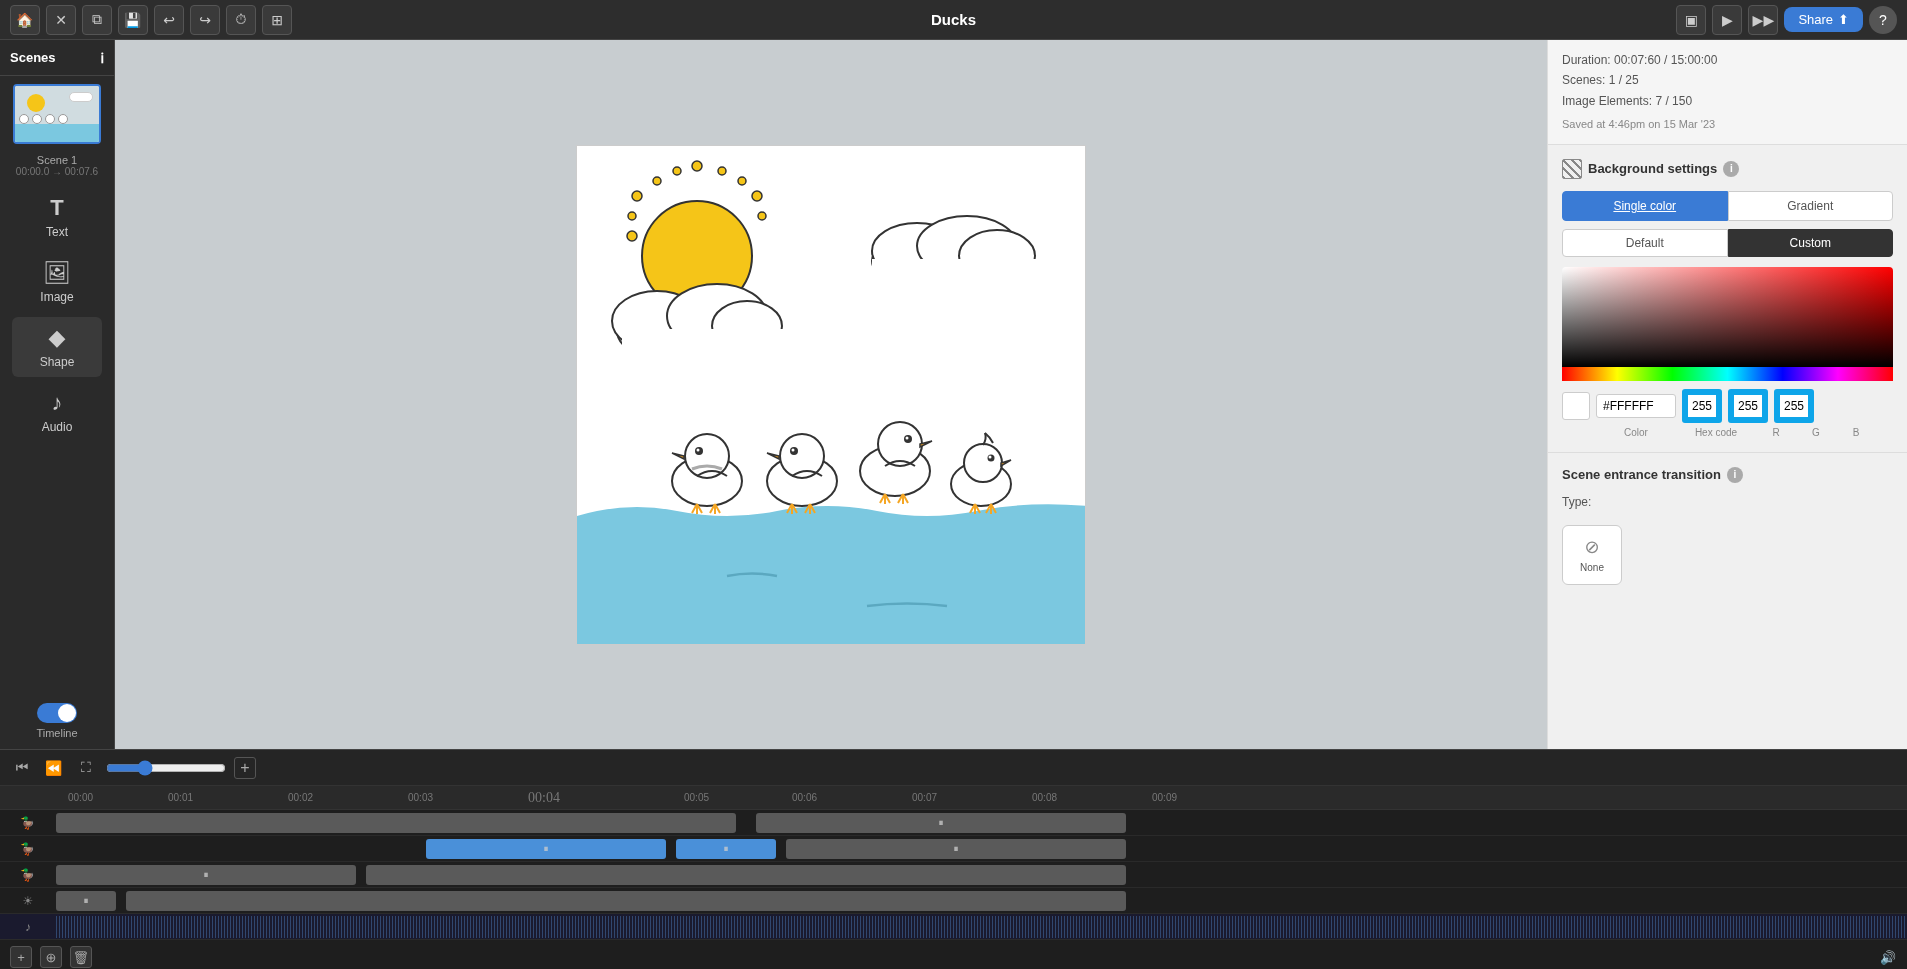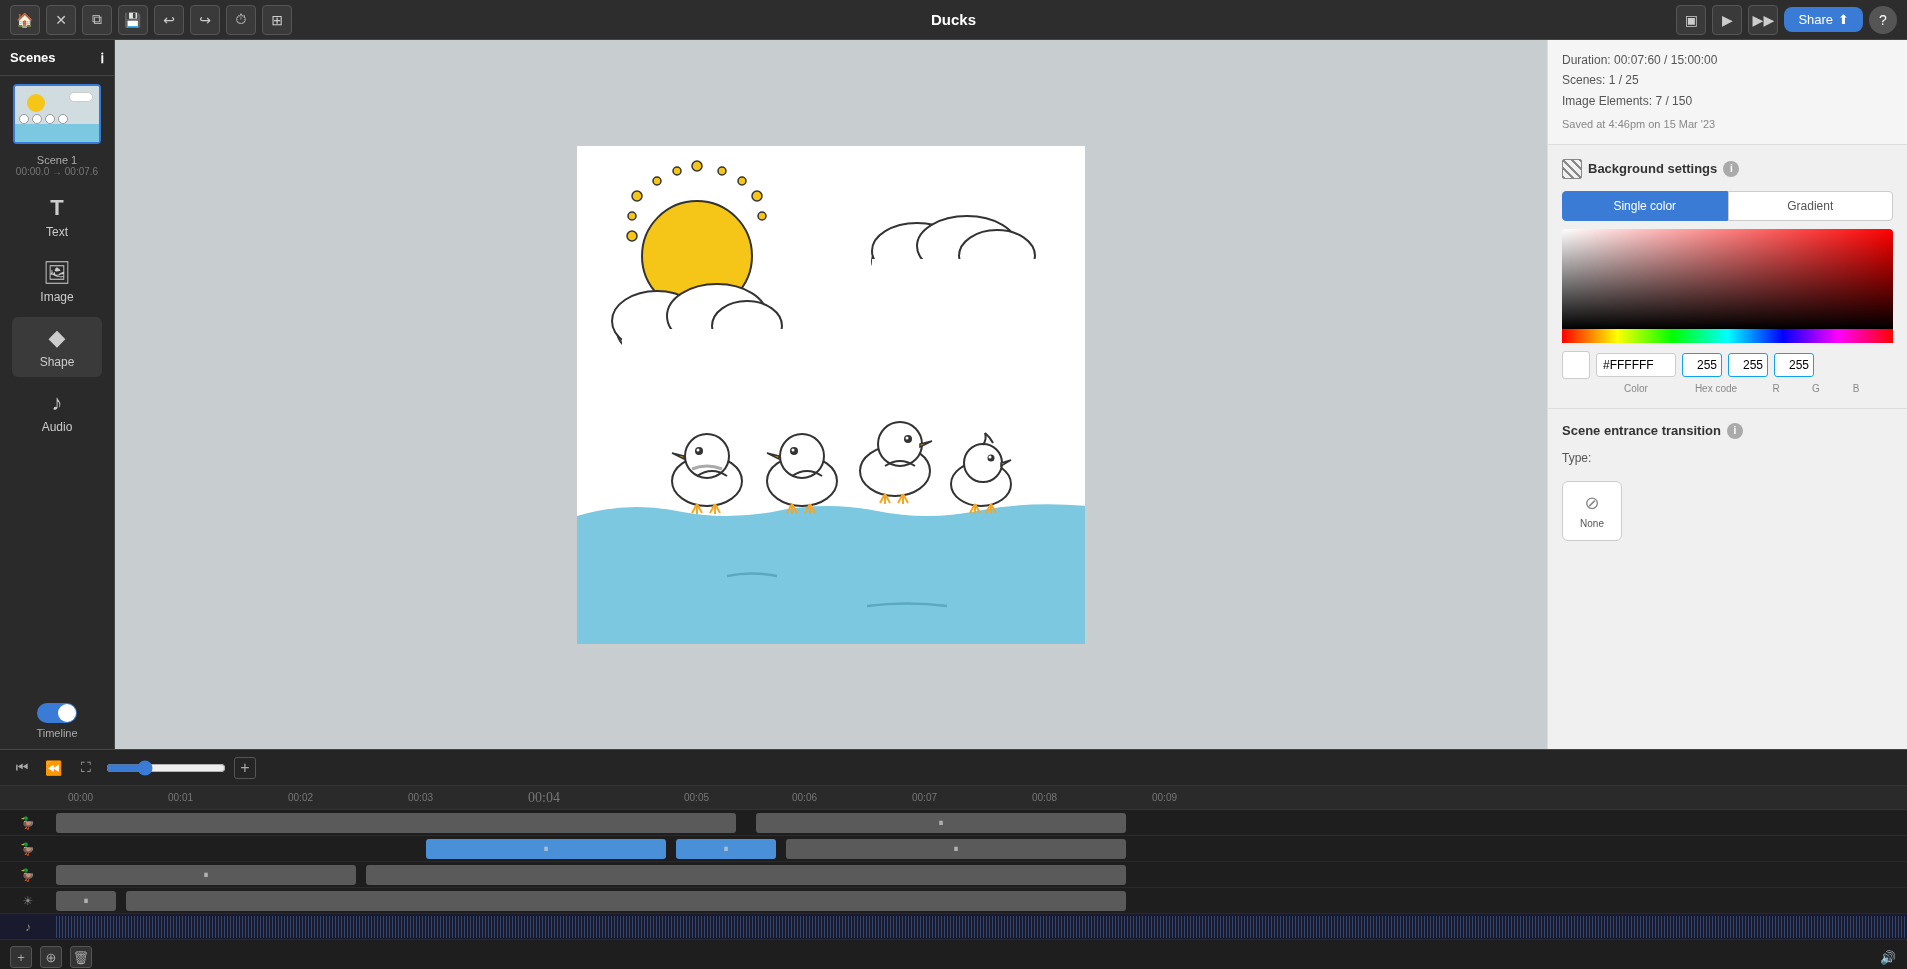--- a/index.html
+++ b/index.html
@@ -206,21 +206,21 @@
     }
     .tab-btn {
       flex: 1;
       padding: 7px 4px;
       border: 1px solid #ccc;
       background: #fff;
       cursor: pointer;
       font-size: 12px;
       color: #555;
     }
-    .tab-btn:first-child { border-radius: 4px 0 0 4px; }
+    .tab-btn:first-child { border-radius: 4px 0 0 4px; text-decoration: underline; }
     .tab-btn:last-child { border-radius: 0 4px 4px 0; }
     .tab-btn.active { background: #3a7bd5; color: #fff; border-color: #3a7bd5; }
 
     .sub-tab-row {
       display: flex;
       gap: 0;
       margin-bottom: 10px;
     }
     .sub-tab-btn {
       flex: 1;
@@ -268,25 +268,25 @@
       width: 80px;
       padding: 4px 6px;
       border: 1px solid #ccc;
       border-radius: 3px;
       font-size: 12px;
       background: #fff;
     }
     .rgb-input {
       width: 40px;
       padding: 4px 4px;
-      border: 1px solid #0ea5e9;
+      border: 6px solid #0ea5e9;
       border-radius: 3px;
       font-size: 12px;
       background: #fff;
-      text-align: right;
+      text-align: left;
     }
     .color-labels {
       display: flex;
       font-size: 10px;
       color: #888;
       padding-left: 34px;
     }
     .color-label-item { width: 80px; text-align: center; }
     .color-label-rgb { width: 40px; text-align: center; }
 
@@ -635,20 +635,24 @@
         <div class="hatch-icon"></div>
         <span>Background settings</span>
         <div class="info-icon">i</div>
       </div>
 
       <div class="tab-row">
         <button class="tab-btn active">Single color</button>
         <button class="tab-btn">Gradient</button>
       </div>
 
+      <div class="sub-tab-row">
+        <button class="sub-tab-btn">Default</button>
+        <button class="sub-tab-btn active">Custom</button>
+      </div>
 
       <div>
         <div class="color-gradient-box" style="background: linear-gradient(to bottom, rgba(0,0,0,0) 0%, rgba(0,0,0,1) 100%), linear-gradient(to right, rgba(255,255,255,1) 0%, rgba(255,0,0,1) 100%);">
         </div>
         <div class="color-hue-strip"></div>
         <div class="color-input-row">
           <div class="color-swatch" style="background:#ffffff;"></div>
           <input class="hex-input" type="text" value="#FFFFFF" style="">
           <input class="rgb-input" type="text" value="255" style="">
           <input class="rgb-input" type="text" value="255" style="">

